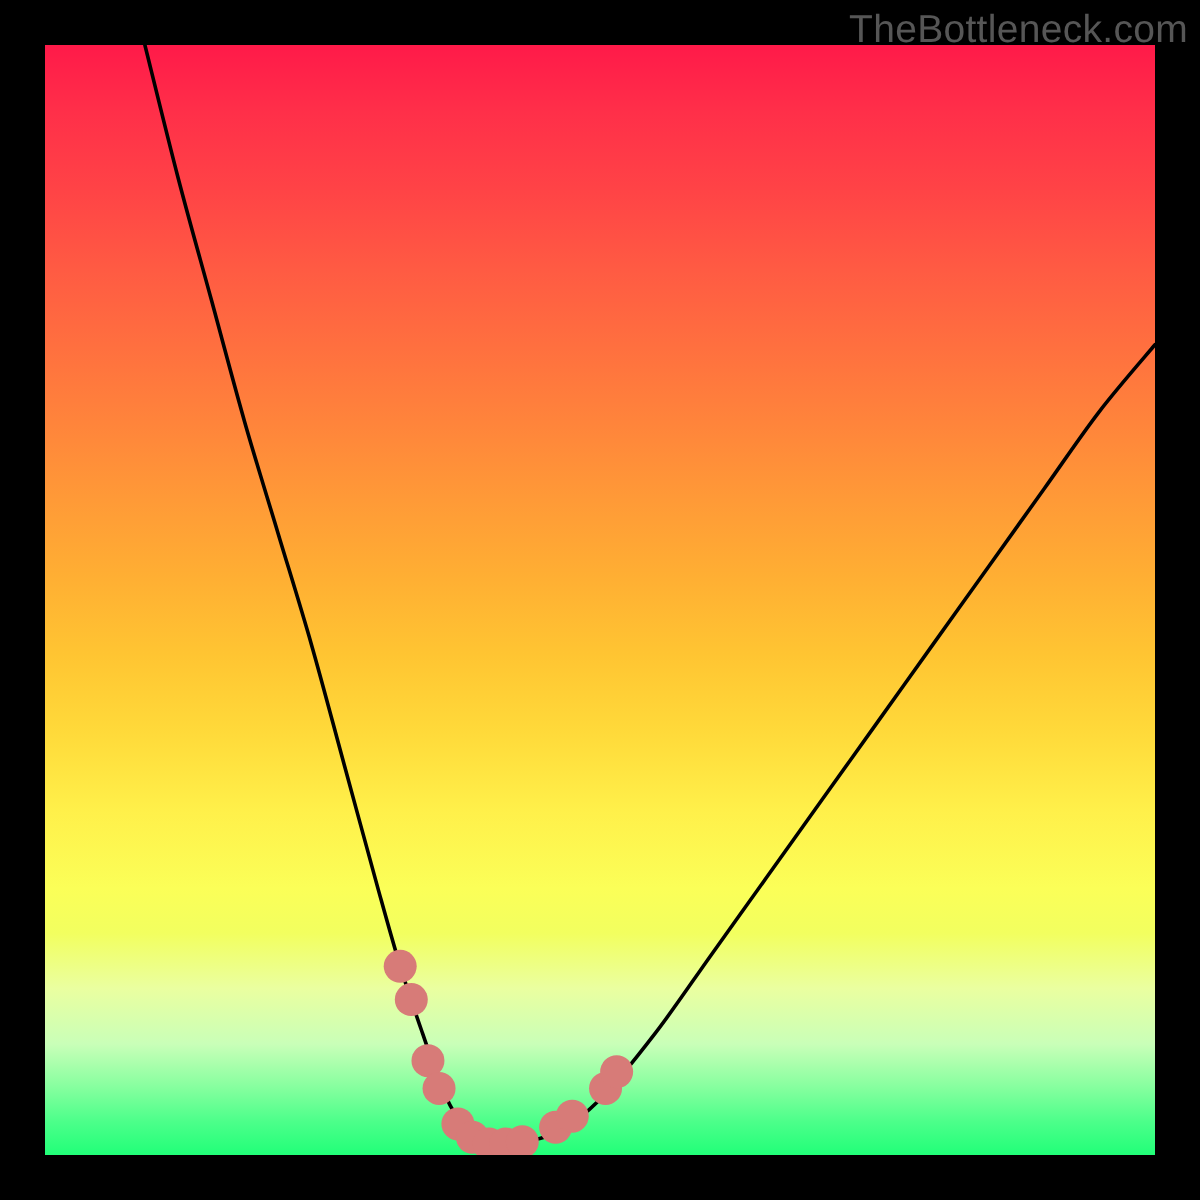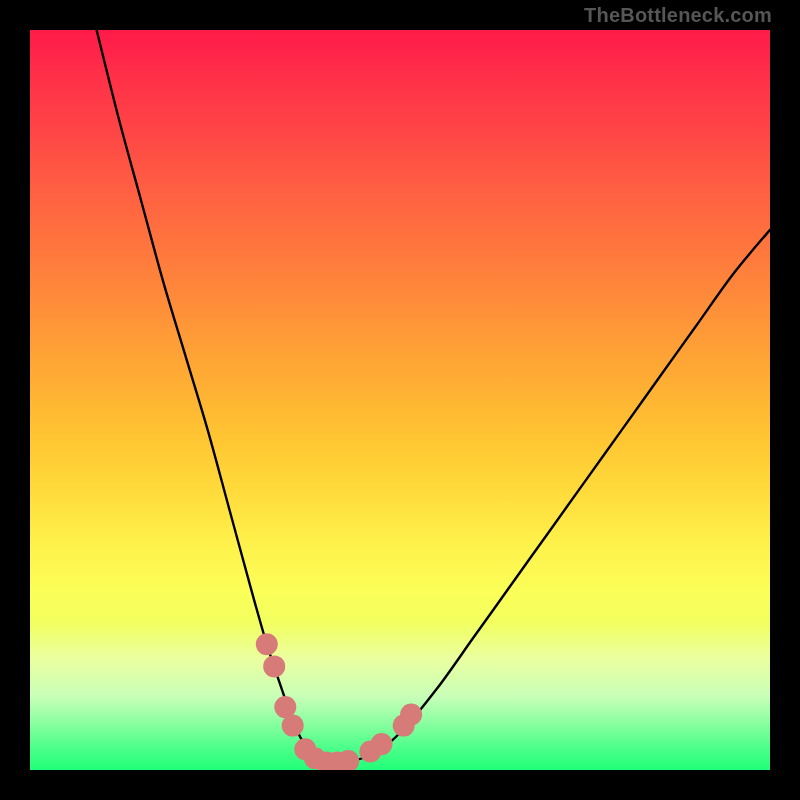--- a/index.html
+++ b/index.html
@@ -50,24 +50,24 @@
       #eaffa0 85%,
       #c9ffb8 90%,
       #84ff9e 94%,
       #4cff8a 97%,
       #21ff78 100%
     );
   }
   .watermark {
     position: absolute;
     top: 4px;
-    right: 28px;
+    right: 8px;
     color: #565656;
-    font-size: 20px;
-    font-weight: 700;
+    font-size: 26px;
+    font-weight: 400;
     letter-spacing: 0.2px;
   }
   svg.curve {
     position: absolute;
     left: 0;
     top: 0;
     width: 100%;
     height: 100%;
   }
 </style>

